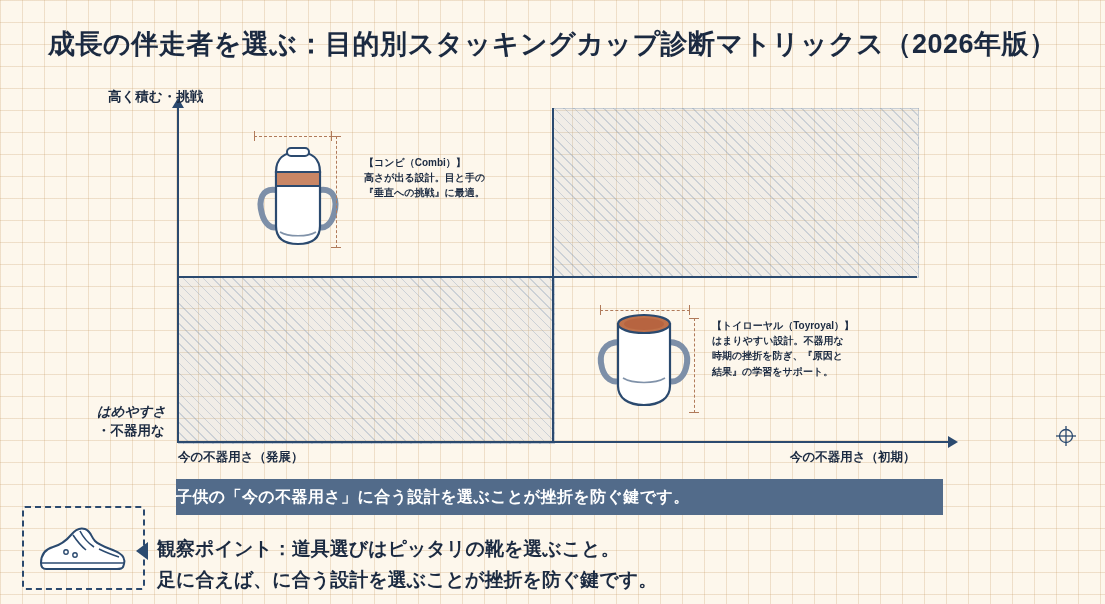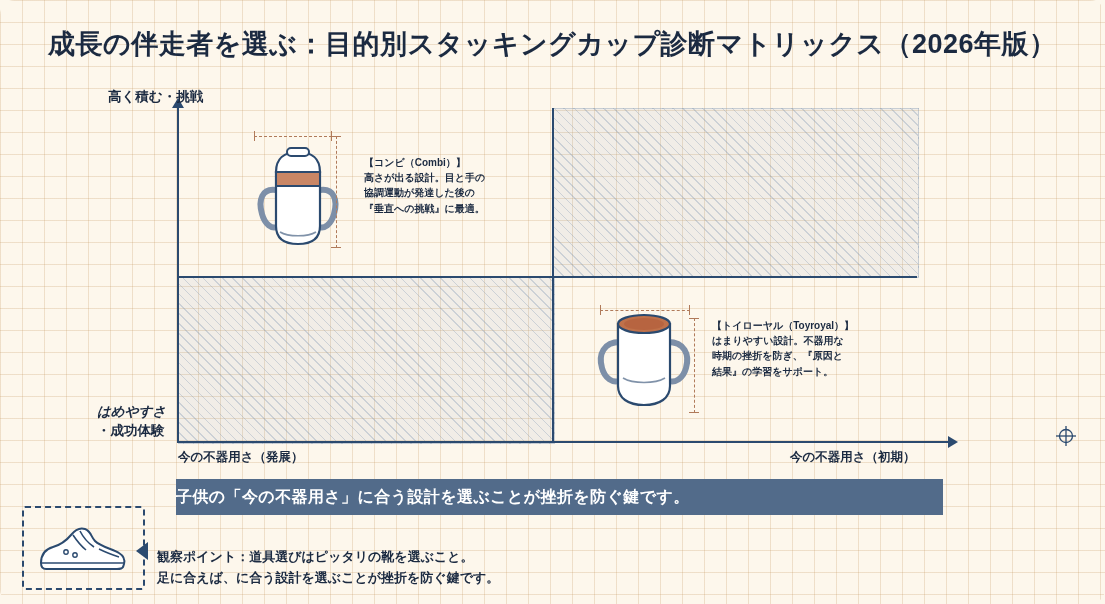--- a/index.html
+++ b/index.html
@@ -16,21 +16,20 @@
   #canvas {
     position: relative;
     width: 1105px;
     height: 604px;
     background-color: #fdf7ec;
     background-image:
       linear-gradient(to right, rgba(200,160,110,0.28) 1px, transparent 1px),
       linear-gradient(to bottom, rgba(200,160,110,0.28) 1px, transparent 1px);
     background-size: 22px 22px;
     background-position: 0 0;
-    border-radius: 15px;
   }
   .title {
     position: absolute;
     left: 48px;
     top: 26px;
     font-size: 27px;
     font-weight: bold;
     color: #1b2a41;
     letter-spacing: 0.5px;
     white-space: nowrap;
@@ -145,26 +144,25 @@
     top: 542px;
     width: 0; height: 0;
     border-top: 9px solid transparent;
     border-bottom: 9px solid transparent;
     border-right: 12px solid #2b4a6f;
   }
   .footer-text {
     position: absolute;
     left: 157px;
     top: 534px;
-    font-size: 13px;
+    font-size: 19px;
     font-weight: bold;
     color: #1b2a41;
     line-height: 1.62;
     white-space: nowrap;
-    margin-top: 12px;
   }
   .corner-target {
     position: absolute;
     right: 28px;
     top: 425px;
     width: 22px;
     height: 22px;
   }
 </style>
 </head>
@@ -181,21 +179,21 @@
   <div class="arrow-up" style="left:172px; top:98px;"></div>
 
   <div class="axis-line axis-h" style="left:177px; top:441px; width:772px;"></div>
   <div class="arrow-right" style="left:948px; top:436px;"></div>
 
   <div class="axis-line axis-h" style="left:177px; top:276px; width:740px;"></div>
   <div class="axis-line axis-v" style="left:552px; top:108px; height:334px;"></div>
 
   <div class="axis-label" style="left:108px; top:88px;">高く積む・挑戦</div>
   <div class="axis-label" style="left:97px; top:403px;font-style:italic;">はめやすさ</div>
-  <div class="axis-label" style="left:97px; top:422px;">・成功体験</div>
+  <div class="axis-label" style="left:97px; top:422px;">・不器用な</div>
   <div class="axis-label small" style="left:178px; top:449px;">今の不器用さ（発展）</div>
   <div class="axis-label small" style="left:790px; top:449px;text-align:right;">今の不器用さ（初期）</div>
 
   <svg style="position:absolute; left:232px; top:128px;" width="120" height="125" viewBox="0 0 120 125">
 
     <path d="M44 62 C30 60 26 72 30 86 C33 97 40 101 45 99" fill="none" stroke="#7d8fa8" stroke-width="6" stroke-linecap="round"></path>
     <path d="M88 62 C102 60 106 72 102 86 C99 97 92 101 87 99" fill="none" stroke="#7d8fa8" stroke-width="6" stroke-linecap="round"></path>
 
     <path d="M44 44 L44 98 C44 110 52 116 66 116 C80 116 88 110 88 98 L88 44 Z" fill="#ffffff" stroke="#2b4a6f" stroke-width="2.2"></path>
 
@@ -212,21 +210,20 @@
   <div class="meas meas-h" style="left:254px; top:136px; width:78px;"></div>
   <div class="meas-cap" style="left:254px; top:131px; width:1px; height:10px;"></div>
   <div class="meas-cap" style="left:331px; top:131px; width:1px; height:10px;"></div>
   <div class="meas meas-v" style="left:336px; top:136px; height:112px;"></div>
   <div class="meas-cap" style="left:331px; top:136px; width:10px; height:1px;"></div>
   <div class="meas-cap" style="left:331px; top:247px; width:10px; height:1px;"></div>
 
   <div class="note" style="left:364px; top:155px;">
     <span class="hd">【コンビ（Combi）】</span>
     <span class="hd">高さが出る設計。目と手の</span>
-    <span class="hd">協調運動が発達した後の</span>
     <span class="hd">『垂直への挑戦』に最適。</span>
   </div>
 
   <svg style="position:absolute; left:578px; top:300px;" width="125" height="120" viewBox="0 0 125 120">
 
     <path d="M42 42 C26 42 20 54 24 68 C27 79 35 83 41 81" fill="none" stroke="#7d8fa8" stroke-width="6" stroke-linecap="round"></path>
     <path d="M90 42 C106 42 112 54 108 68 C105 79 97 83 91 81" fill="none" stroke="#7d8fa8" stroke-width="6" stroke-linecap="round"></path>
 
     <path d="M40 24 L40 86 C40 98 50 105 66 105 C82 105 92 98 92 86 L92 24 Z" fill="#ffffff" stroke="#2b4a6f" stroke-width="2.2"></path>
 

